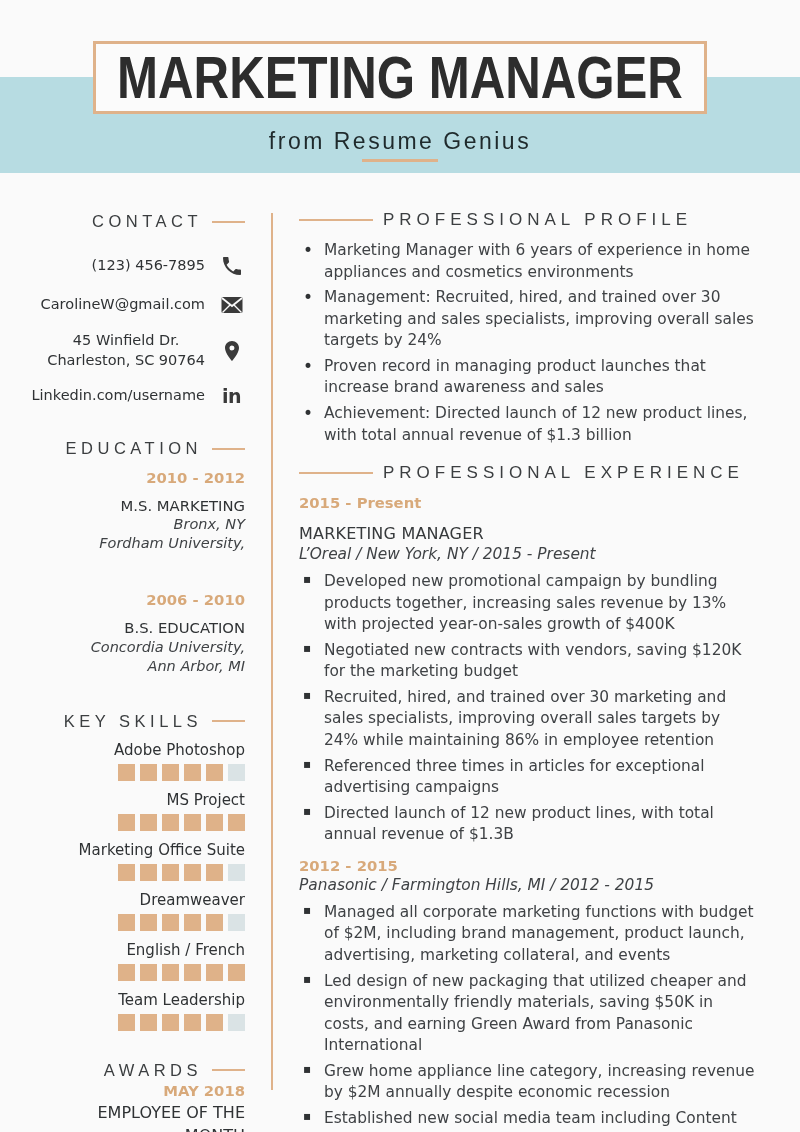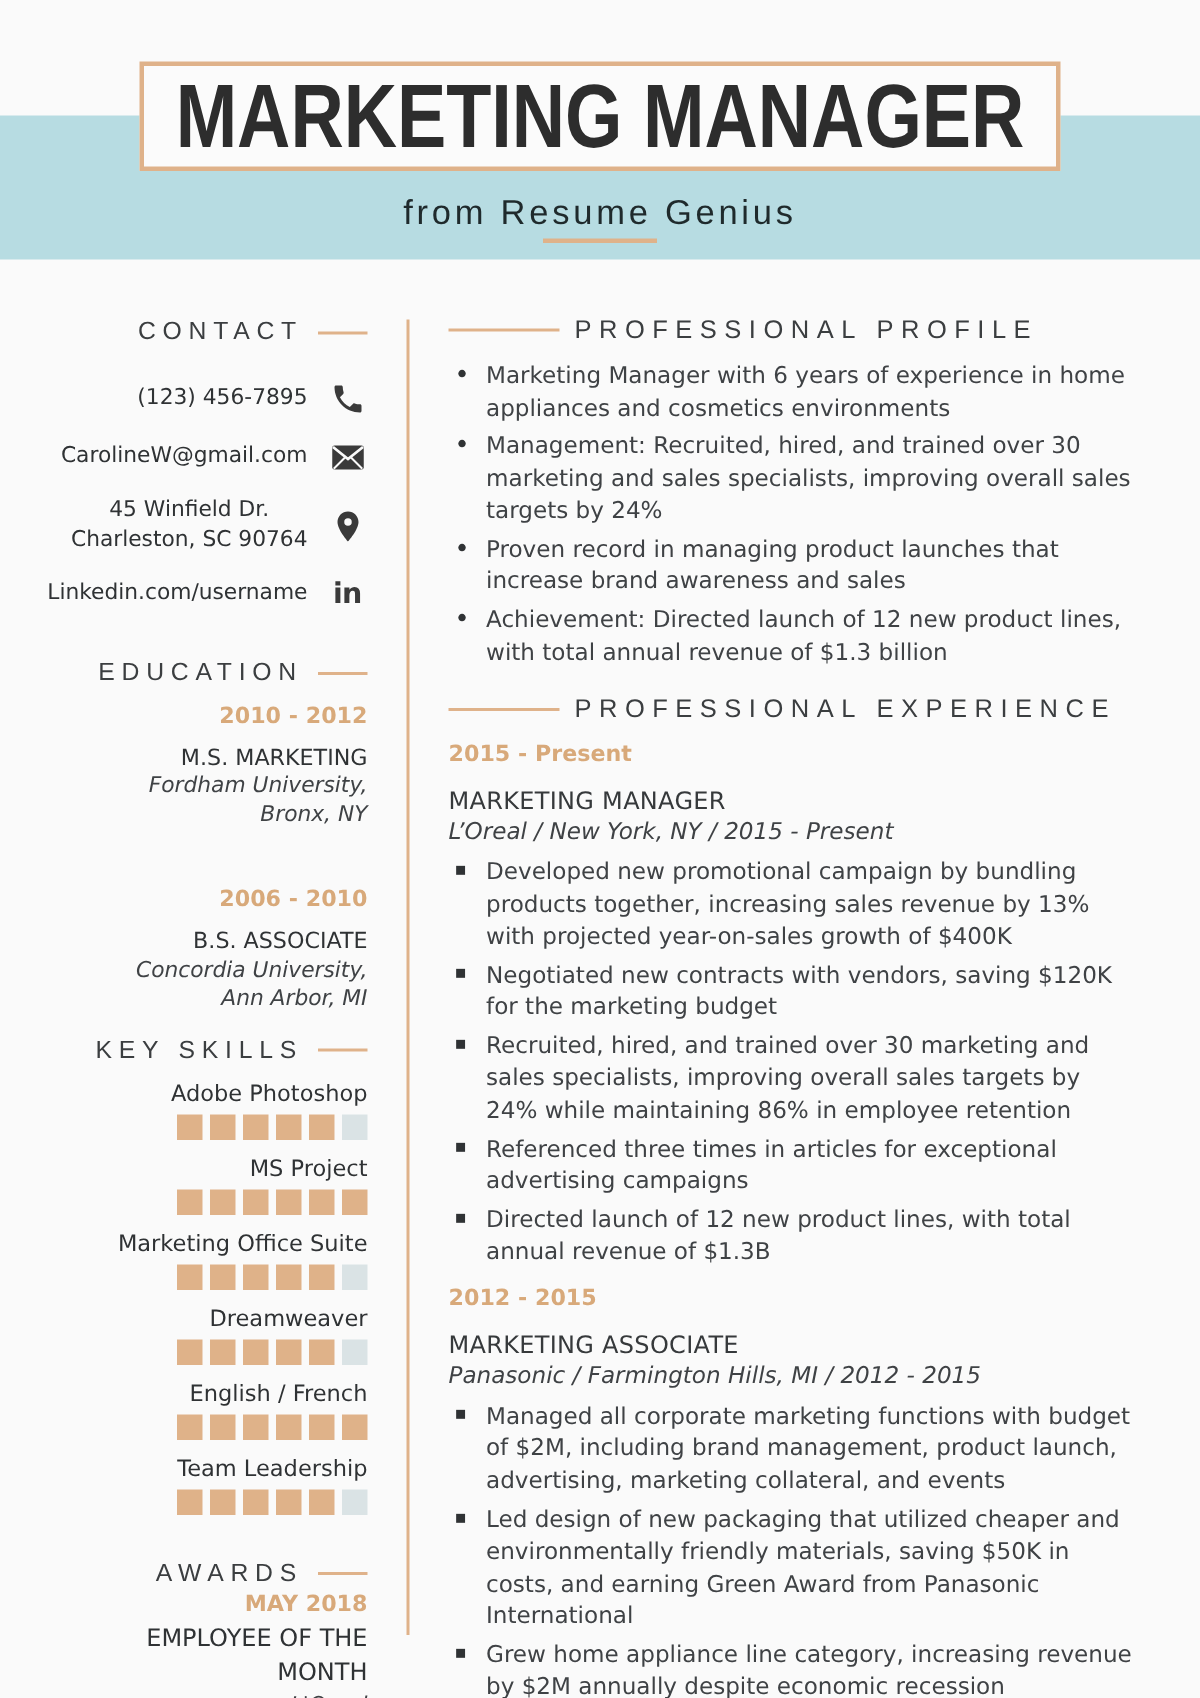--- a/index.html
+++ b/index.html
@@ -54,21 +54,21 @@
   .contact-text { line-height: 1.35; color: #2f3234; text-align: center; }
   .contact-icon { width: 27px; height: 26px; flex: none; display: flex; align-items: center; justify-content: center; }
   .contact-icon svg { width: 24px; height: 24px; fill: #3a3a3a; }
   .linkedin-glyph { font-weight: 700; font-size: 19px; color: #3a3a3a; letter-spacing: -0.5px; }
 
   
   .edu-item { margin-top: 10px; line-height: 1.32; }
   .edu-item + .edu-item { margin-top: 37px; }
   .edu-degree { margin-top: 8px; color: #2f3234; font-size: 14.8px; }
   .edu-school { color: #3f4245; }
-  .edu-block { margin-bottom: 15px; }
+  .edu-block { margin-bottom: 36px; }
 
   
   .skills-block { margin-bottom: 30px; }
   .skill-item { margin-top: 9px; }
   .skill-label { font-size: 15px; color: #2f3234; line-height: 20px; }
   .skill-squares { display: flex; justify-content: flex-end; gap: 5px; margin-top: 4px; }
   .sq { width: 17px; height: 17px; }
   .sq.filled { background: #dfb289; }
   .sq.empty { background: #dae3e5; }
 
@@ -148,26 +148,26 @@
 
       <div class="sec-head">
         <span>EDUCATION</span>
         <span class="rule"></span>
       </div>
 
       <div class="edu-block">
         <div class="edu-item">
           <div class="tan-date">2010 - 2012</div>
           <div class="edu-degree">M.S. MARKETING</div>
+          <div class="edu-school italic">Bronx, NY</div>
           <div class="edu-school italic">Fordham University,</div>
-          <div class="edu-school italic">Bronx, NY</div>
         </div>
         <div class="edu-item">
           <div class="tan-date">2006 - 2010</div>
-          <div class="edu-degree">B.S. ASSOCIATE</div>
+          <div class="edu-degree">B.S. EDUCATION</div>
           <div class="edu-school italic">Concordia University,</div>
           <div class="edu-school italic">Ann Arbor, MI</div>
         </div>
       </div>
 
       <div class="sec-head">
         <span>KEY SKILLS</span>
         <span class="rule"></span>
       </div>
 
@@ -282,21 +282,20 @@
           <li>Developed new promotional campaign by bundling products together, increasing sales revenue by 13% with projected year-on-sales growth of $400K</li>
           <li>Negotiated new contracts with vendors, saving $120K for the marketing budget</li>
           <li>Recruited, hired, and trained over 30 marketing and sales specialists, improving overall sales targets by 24% while maintaining 86% in employee retention</li>
           <li>Referenced three times in articles for exceptional advertising campaigns</li>
           <li>Directed launch of 12 new product lines, with total annual revenue of $1.3B</li>
         </ul>
       </div>
 
       <div class="job">
         <div class="tan-date">2012 - 2015</div>
-        <div class="job-title">MARKETING ASSOCIATE</div>
         <div class="job-subtitle">Panasonic / Farmington Hills, MI / 2012 - 2015</div>
         <ul class="bullets square">
           <li>Managed all corporate marketing functions with budget of $2M, including brand management, product launch, advertising, marketing collateral, and events</li>
           <li>Led design of new packaging that utilized cheaper and environmentally friendly materials, saving $50K in costs, and earning Green Award from Panasonic International</li>
           <li>Grew home appliance line category, increasing revenue by $2M annually despite economic recession</li>
           <li>Established new social media team including Content Developers, SEO Specialists, and Media Technicians that grew company’s web presence and global brand awareness by 34%</li>
         </ul>
       </div>
 
     </main>

